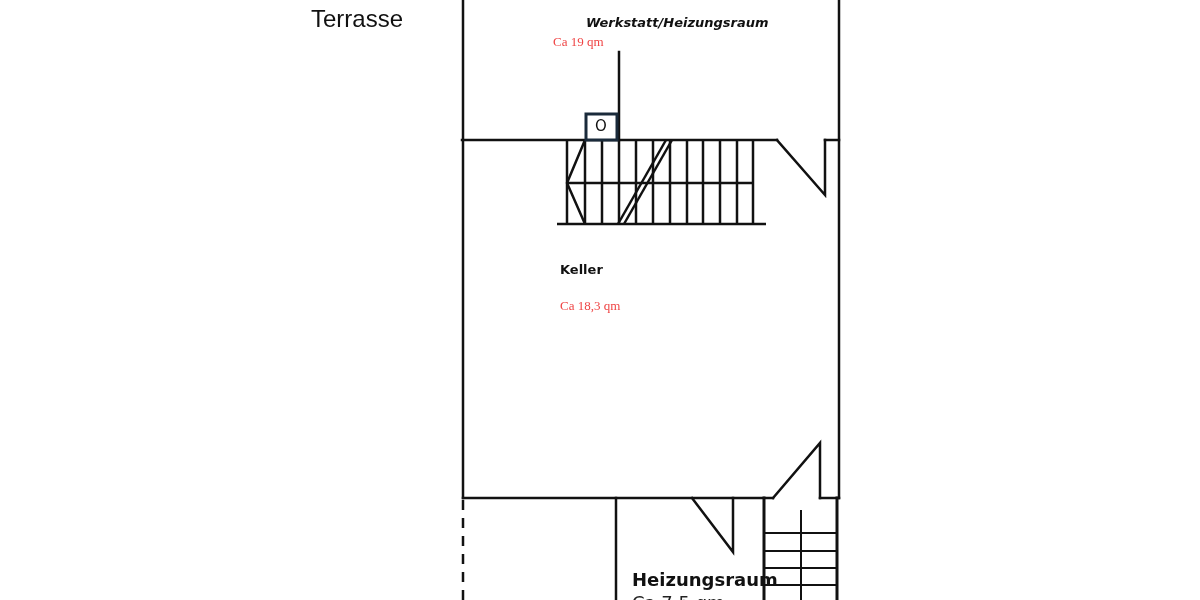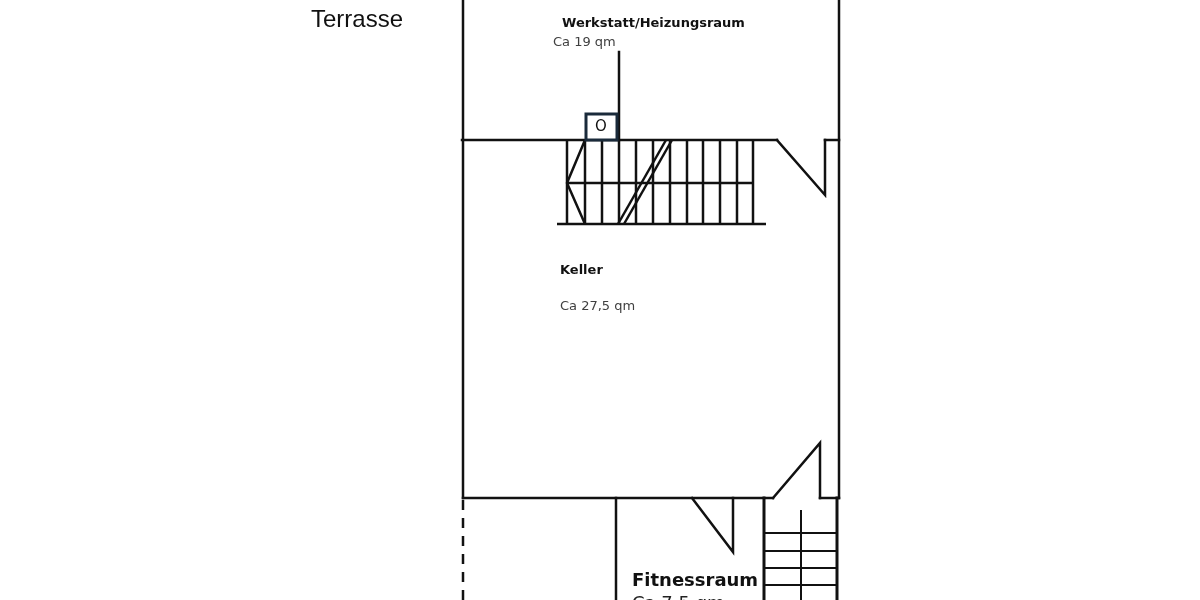--- a/index.html
+++ b/index.html
@@ -27,21 +27,22 @@
       white-space: nowrap;
       line-height: 1;
     }
     .room-name {
       font-weight: bold;
       font-size: 13px;
       color: #111;
     }
     .room-area {
       font-size: 13px;
-      color: #404040;
+      color: #ef4444;
+      font-family: Liberation Serif, serif;
     }
     .outside-label {
       font-family: "Liberation Sans", sans-serif;
       font-weight: normal;
       font-size: 24px;
       color: #111;
     }
     .fitness-name {
       font-weight: bold;
       font-size: 18px;
@@ -119,20 +120,20 @@
     <line x1="764" y1="585" x2="837" y2="585"></line>
   </g>
 
   <rect x="586" y="114" width="31" height="26" fill="#ffffff" stroke="#1a2a3a" stroke-width="3"></rect>
 </svg>
 
 <div class="heater-glyph" style="left:595px; top:119px;">O</div>
 
 <div class="label outside-label" style="left:311px; top:7px;">Terrasse</div>
 
-<div class="label room-name" style="left:562px; top:16px;">Werkstatt/Heizungsraum</div>
+<div class="label room-name" style="left:586px; top:16px;font-style:italic;">Werkstatt/Heizungsraum</div>
 <div class="label room-area" style="left:553px; top:35px;">Ca 19 qm</div>
 
 <div class="label room-name" style="left:560px; top:263px;">Keller</div>
-<div class="label room-area" style="left:560px; top:299px;">Ca 27,5 qm</div>
+<div class="label room-area" style="left:560px; top:299px;">Ca 18,3 qm</div>
 
-<div class="label fitness-name" style="left:632px; top:571px;">Fitnessraum</div>
+<div class="label fitness-name" style="left:632px; top:571px;">Heizungsraum</div>
 <div class="label fitness-area" style="left:632px; top:594px;">Ca 7,5 qm</div>
 
 </body></html>

